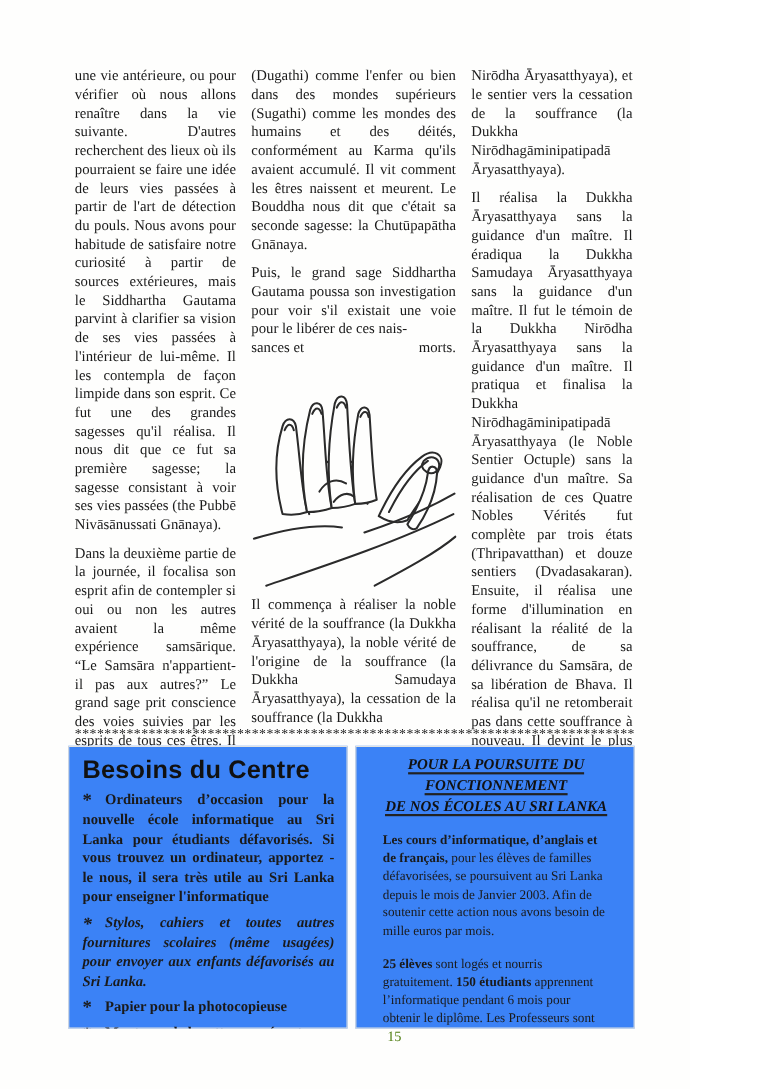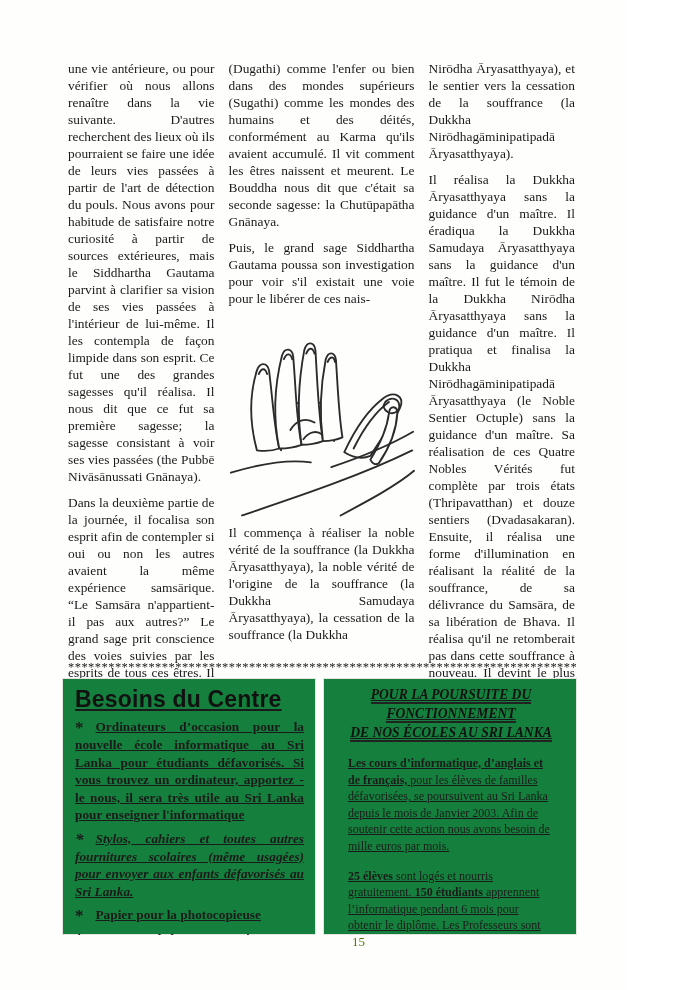--- a/index.html
+++ b/index.html
@@ -21,21 +21,21 @@
   .separator{
     position:absolute;top:660px;left:68px;right:50px;
     font-size:12.5px;letter-spacing:0.45px;white-space:nowrap;overflow:hidden;
     color:#181818;
   }
   
   .bottom{
     position:absolute;top:678px;left:62px;right:50px;height:257px;
     display:grid;grid-template-columns:1fr 1fr;column-gap:7px;
   }
-  .graybox{background:#15803d;box-shadow:0 0 0 1px #e3e3df inset;text-decoration:underline;}
+  .graybox{background:#3b82f6;box-shadow:0 0 0 1px #e3e3df inset;}
   .needs{padding:8px 12px 6px 13px;overflow:hidden;}
   .needs-title{
     font-family:"Liberation Sans","DejaVu Sans",sans-serif;
     font-size:23px;font-weight:700;letter-spacing:0.2px;margin:0 0 5px 0;color:#111;
   }
   .need-item{font-size:13.3px;line-height:17.5px;font-weight:700;text-align:justify;margin:0 0 6px 0;}
   .need-item .star{font-size:17px;line-height:1;margin-right:12px;display:inline-block;vertical-align:-2px;}
   .need-item.italic{font-style:italic;}
   .need-item.last,.need-item.third{text-align:left;}
   .contrib{padding:7px 10px 6px 12px;overflow:hidden;}
@@ -58,20 +58,24 @@
   <div class="article">
 
     <div class="col">
       <p>une vie antérieure, ou pour vérifier où nous allons renaître dans la vie suivante. D'autres recherchent des lieux où ils pourraient se faire une idée de leurs vies passées à partir de l'art de détection du pouls. Nous avons pour habitude de satisfaire notre curiosité à partir de sources extérieures, mais le Siddhartha Gautama parvint à clarifier sa vision de ses vies passées à l'intérieur de lui-même. Il les contempla de façon limpide dans son esprit. Ce fut une des grandes sagesses qu'il réalisa. Il nous dit que ce fut sa première sagesse; la sagesse consistant à voir ses vies passées (the Pubbē Nivāsānussati Gnānaya).</p>
       <p>Dans la deuxième partie de la journée, il focalisa son esprit afin de contempler si oui ou non les autres avaient la même expérience samsārique. “Le Samsāra n'appartient-il pas aux autres?” Le grand sage prit conscience des voies suivies par les esprits de tous ces êtres. Il vit qu'il y avait un entrepôt de Karma pour chaque être vivant. La porte d'accès à la vie suivante de chaque être s'ouvre grâce au Karma. Le grand sage vit comment les êtres prennent naissance dans les mondes inférieurs</p>
     </div>
 
     <div class="col">
       <p>(Dugathi) comme l'enfer ou bien dans des mondes supérieurs (Sugathi) comme les mondes des humains et des déités, conformément au Karma qu'ils avaient accumulé. Il vit comment les êtres naissent et meurent. Le Bouddha nous dit que c'était sa seconde sagesse: la Chutūpapātha Gnānaya.</p>
       <p style="margin-bottom:0;">Puis, le grand sage Siddhartha Gautama poussa son investigation pour voir s'il existait une voie pour le libérer de ces nais-</p>
+      <div class="word-split">
+        <span>sances et</span>
+        <span>morts.</span>
+      </div>
       <div class="illustration">
         <svg viewBox="0 0 200 225" xmlns="http://www.w3.org/2000/svg">
           <g stroke="#2b2b2b" stroke-width="2" fill="none" stroke-linecap="round" stroke-linejoin="round">
             <path d="M2 176 C32 167 62 161 88 165"></path>
             <path d="M14 222 C70 203 140 180 197 152"></path>
             <path d="M56 152 C50 122 60 101 83 99 C106 97 119 116 113 142"></path>
             <path fill="#fefefd" d="M30 152 C22 122 22 92 30 66 C33 57 41 57 43 66 C47 96 48 124 54 150 C46 153 38 153 30 152 Z"></path>
             <path d="M32 70 C35 63 39 63 41 70"></path>
             <path fill="#fefefd" d="M54 150 C47 116 49 82 57 50 C60 41 68 42 69 51 C72 85 72 116 78 146 C70 149 62 150 54 150 Z"></path>
             <path d="M59 54 C62 47 66 47 68 54"></path>

